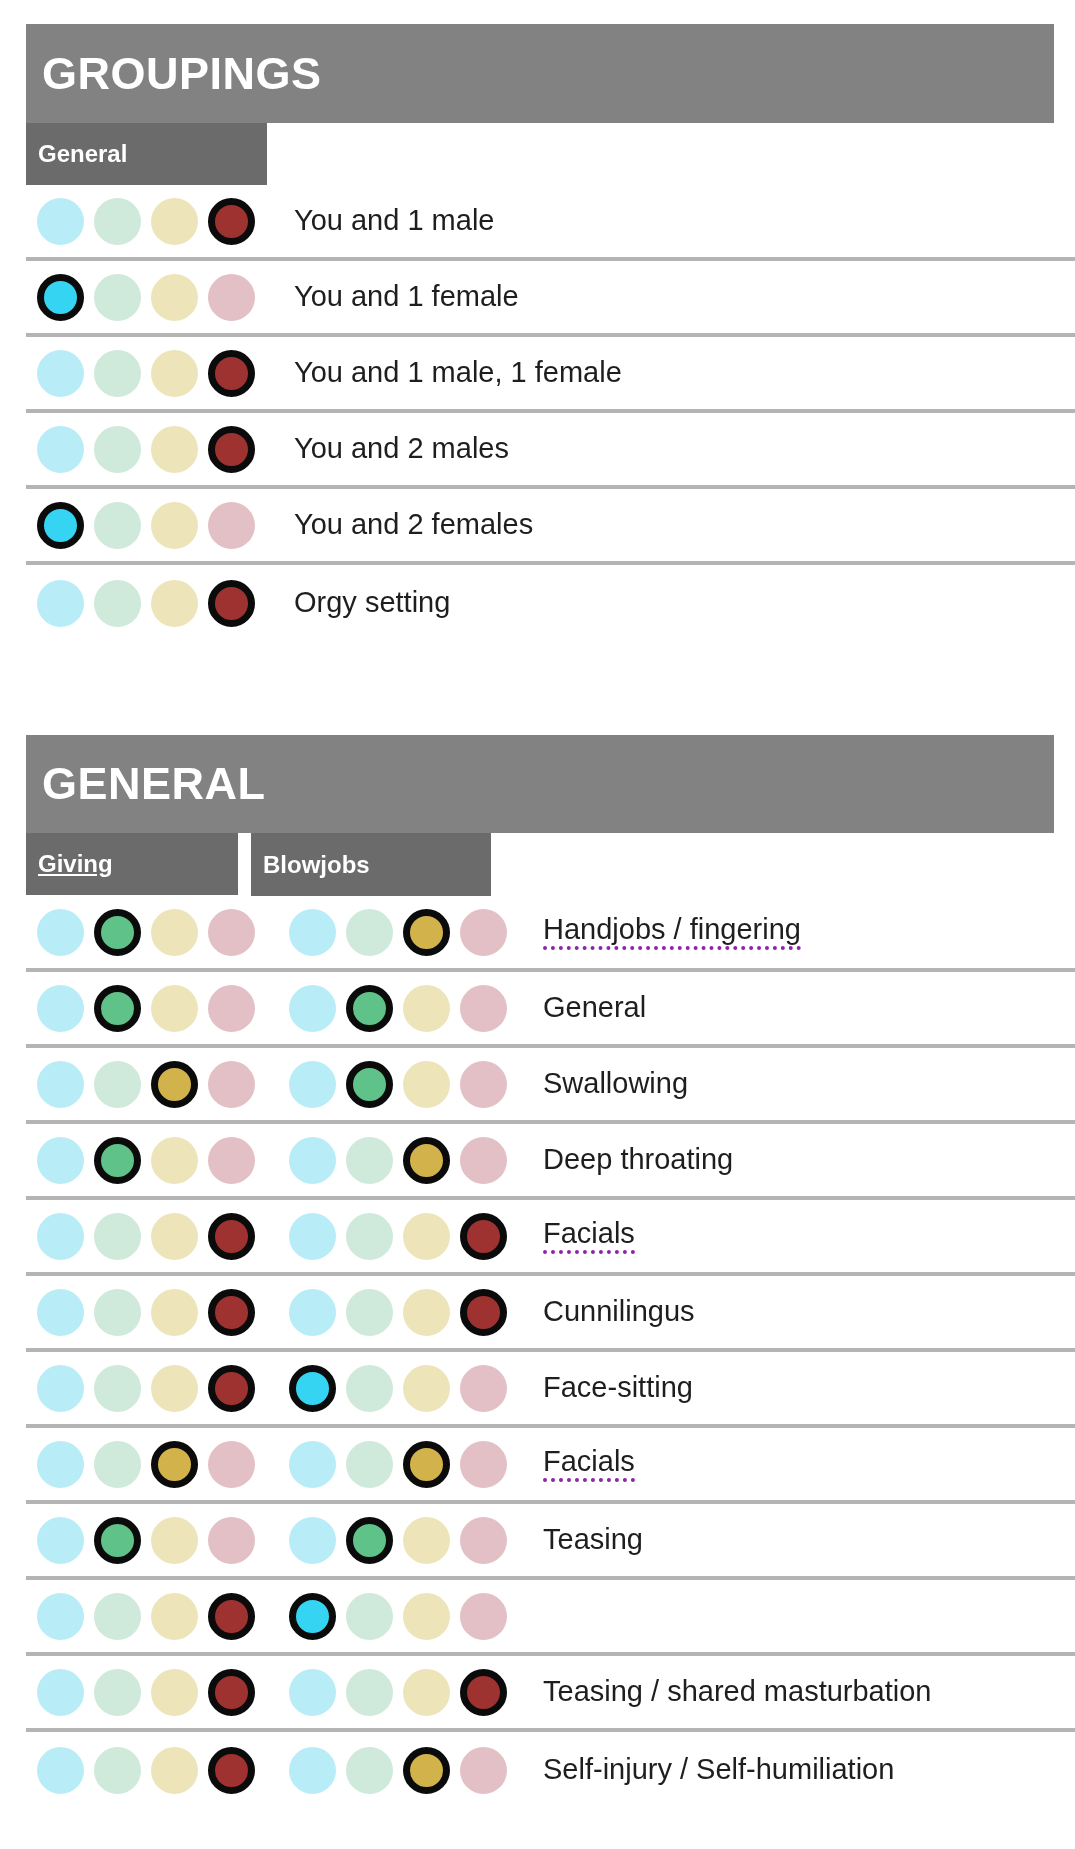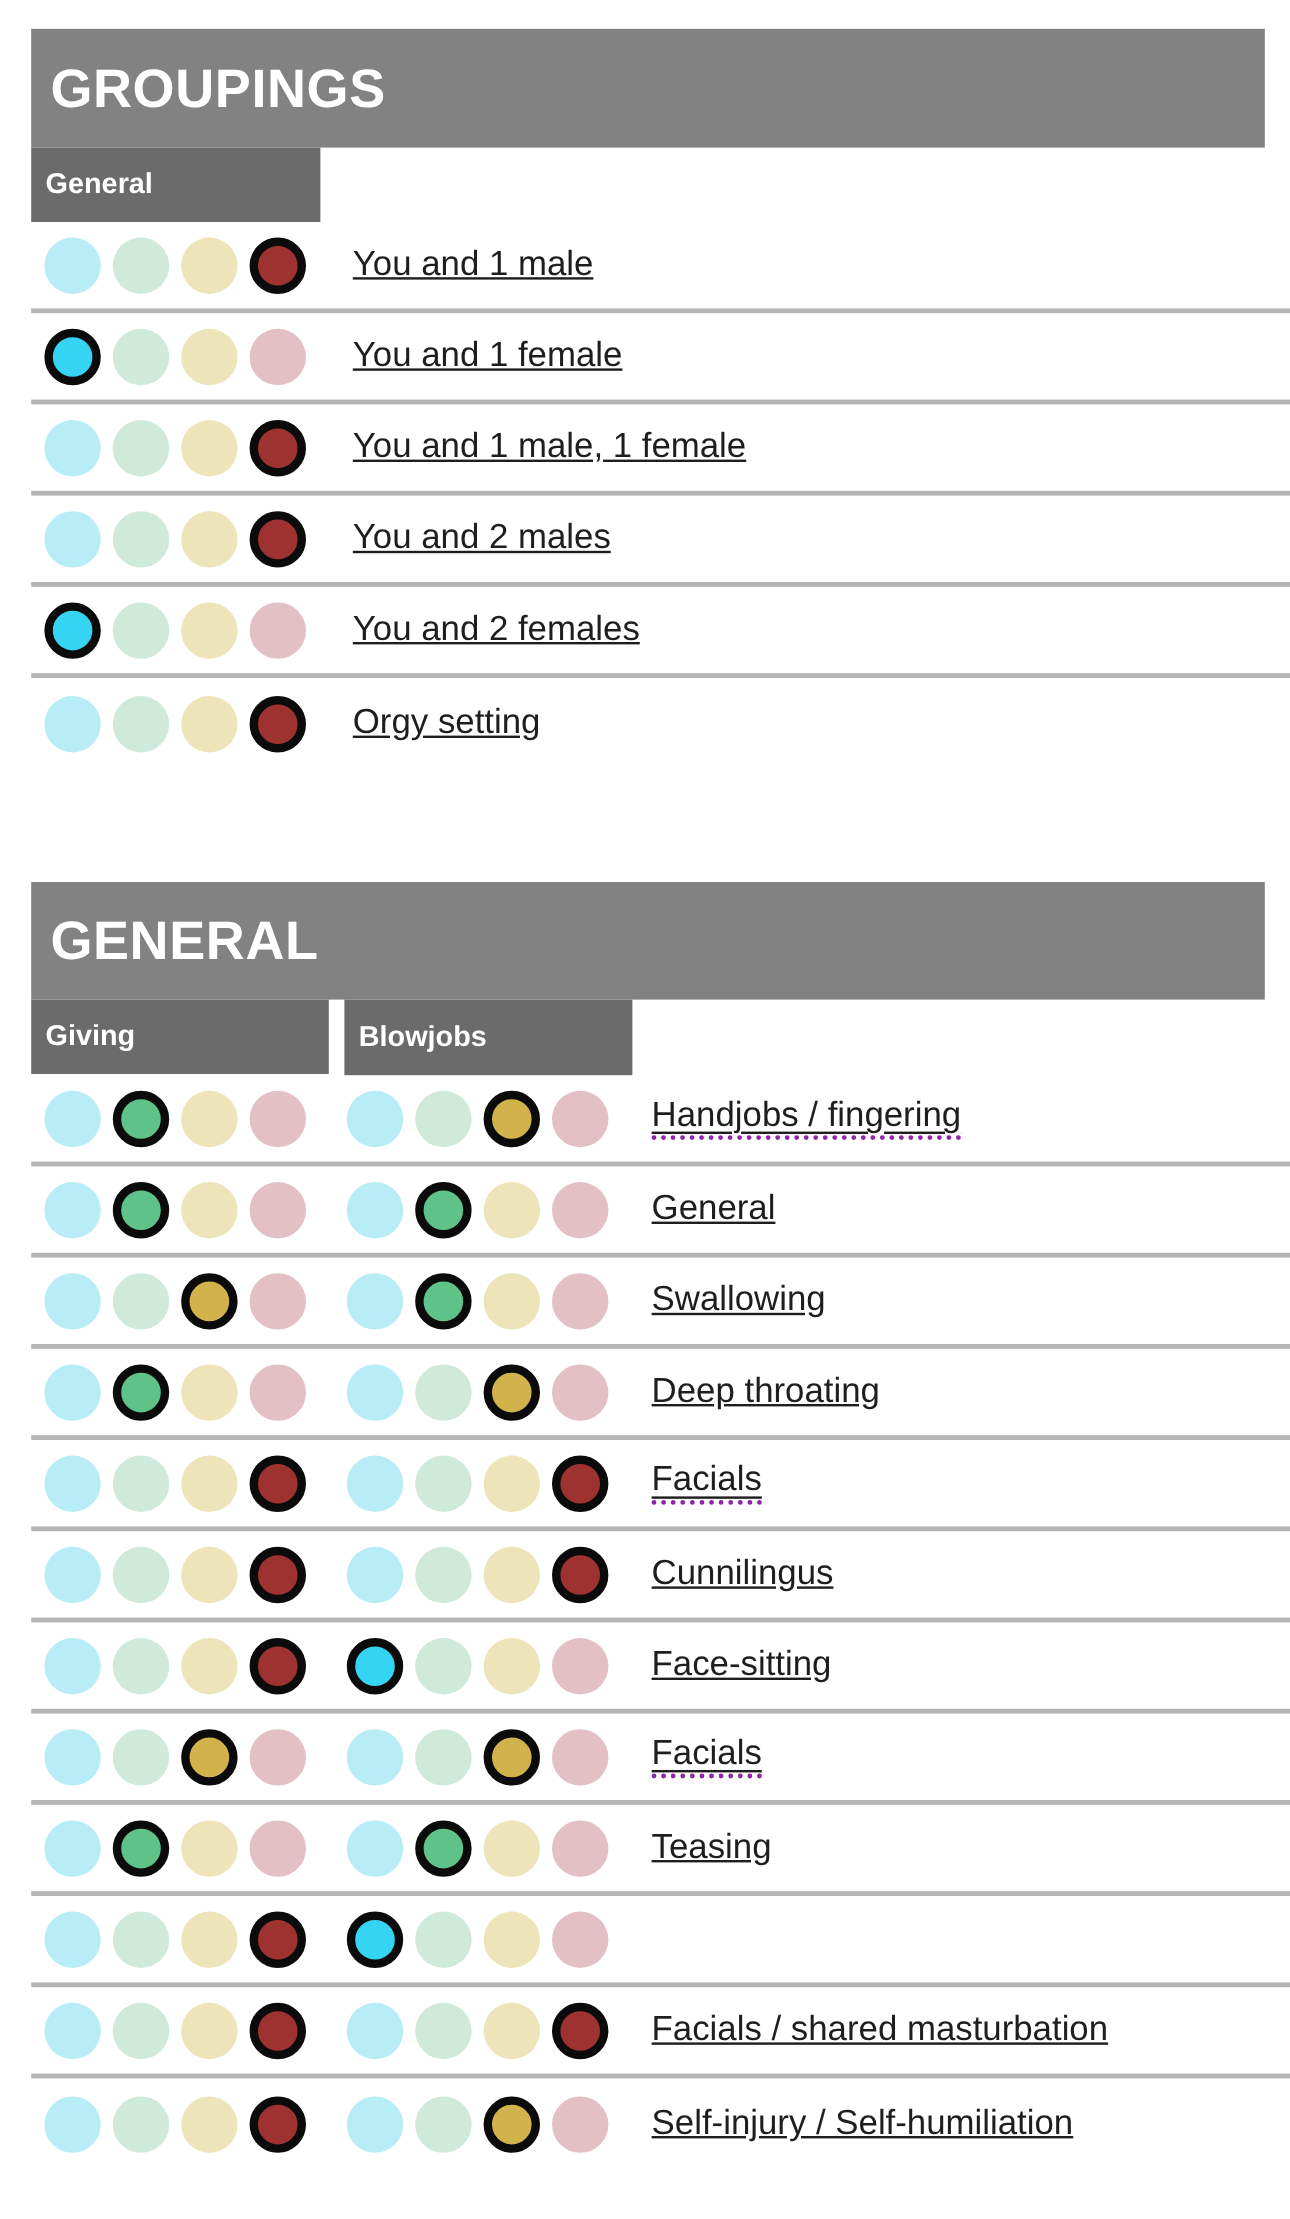--- a/index.html
+++ b/index.html
@@ -41,21 +41,21 @@
     color: #ffffff;
     font-size: 24px;
     font-weight: bold;
     height: 62px;
     display: flex;
     align-items: center;
     padding-left: 12px;
     box-sizing: border-box;
   }
   .tab.tab-general   { width: 241px; }
-  .tab.tab-giving    { width: 248px; }
+  .tab.tab-giving    { width: 212px; text-decoration: underline; }
   .tab.tab-receiving { width: 240px; height: 63px; }
 
   .rows { }
   .row {
     display: flex;
     align-items: center;
     height: 76px;
     margin-left: 26px;
     padding-left: 11px;
     border-bottom: 4px solid #b4b4b4;
@@ -74,21 +74,20 @@
     flex: none;
   }
   .dot.selected { border: 7px solid #0b0b0b; }
 
   .row-label {
     font-size: 29px;
     color: #1e1e1e;
     margin-left: 39px;
     white-space: nowrap;
     line-height: 1.1;
-    text-decoration: underline;
   }
   .section.general .row-label { margin-left: 36px; }
 
   .underlined {
     text-decoration-thickness: 2px;
     text-underline-offset: 5px;
     border-bottom: 4px dotted #8e24aa;
   }
 </style>
 </head>
@@ -331,21 +330,21 @@
             <span class="dot" style="background: rgb(207, 233, 218);"></span>
             <span class="dot" style="background: rgb(237, 229, 185);"></span>
             <span class="dot selected" style="background: rgb(158, 50, 48);"></span>
           </div>
           <div class="dot-group receiving-group">
             <span class="dot" style="background: rgb(184, 237, 248);"></span>
             <span class="dot" style="background: rgb(207, 233, 218);"></span>
             <span class="dot" style="background: rgb(237, 229, 185);"></span>
             <span class="dot selected" style="background: rgb(158, 50, 48);"></span>
           </div>
-          <span class="row-label">Facials / shared masturbation</span>
+          <span class="row-label">Teasing / shared masturbation</span>
         </div>
         <div class="row">
           <div class="dot-group">
             <span class="dot" style="background: rgb(184, 237, 248);"></span>
             <span class="dot" style="background: rgb(207, 233, 218);"></span>
             <span class="dot" style="background: rgb(237, 229, 185);"></span>
             <span class="dot selected" style="background: rgb(158, 50, 48);"></span>
           </div>
           <div class="dot-group receiving-group">
             <span class="dot" style="background: rgb(184, 237, 248);"></span>

